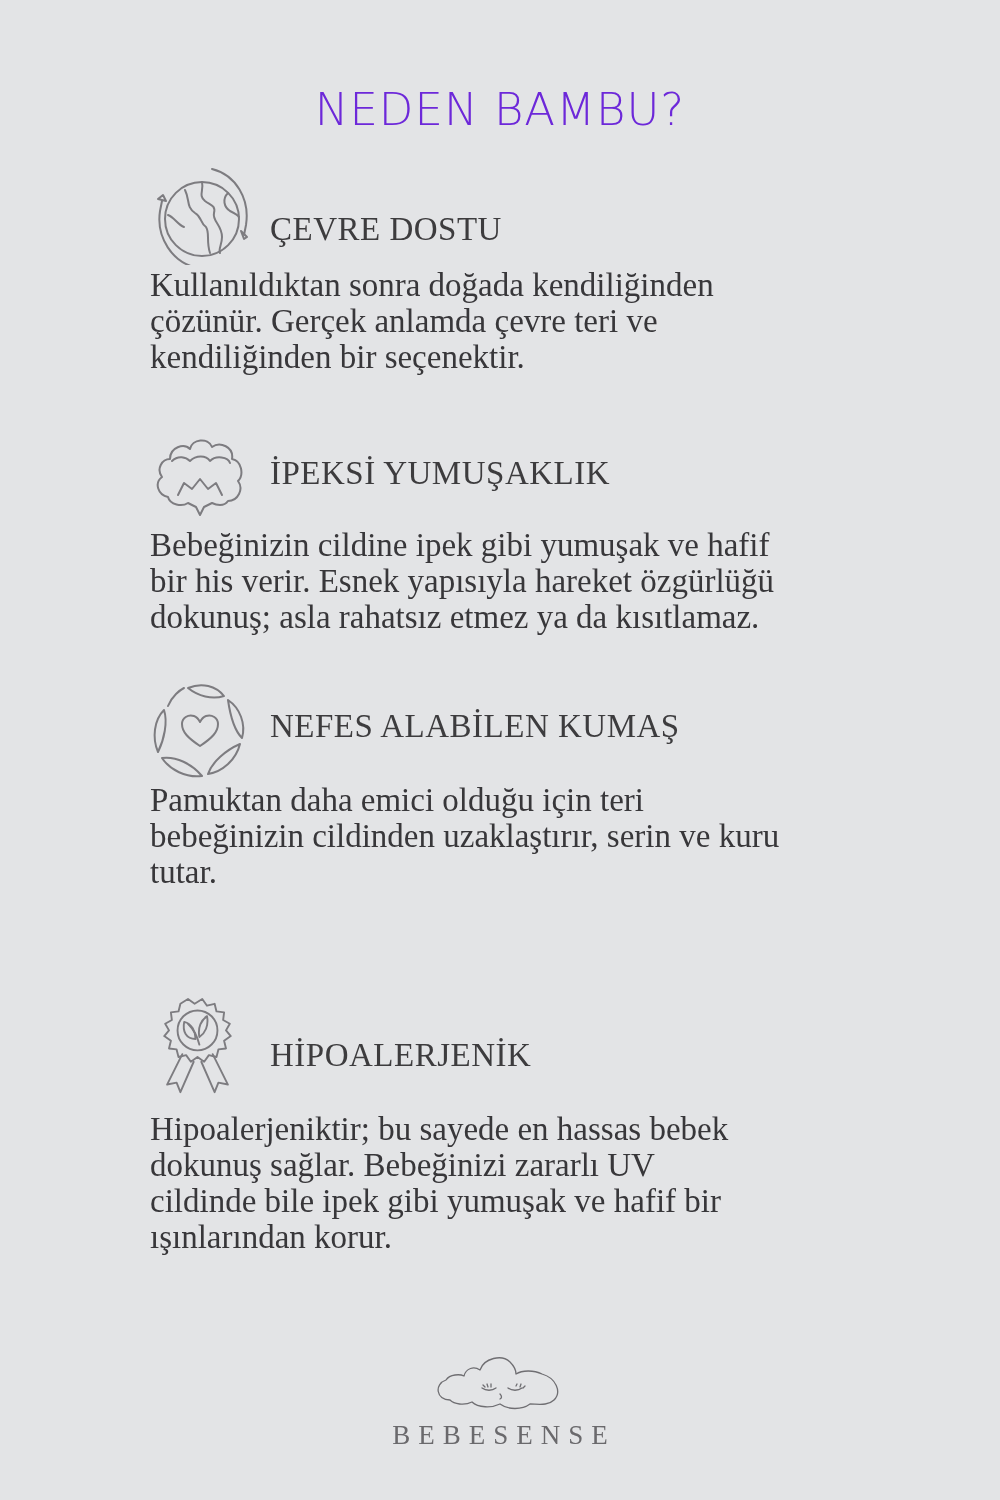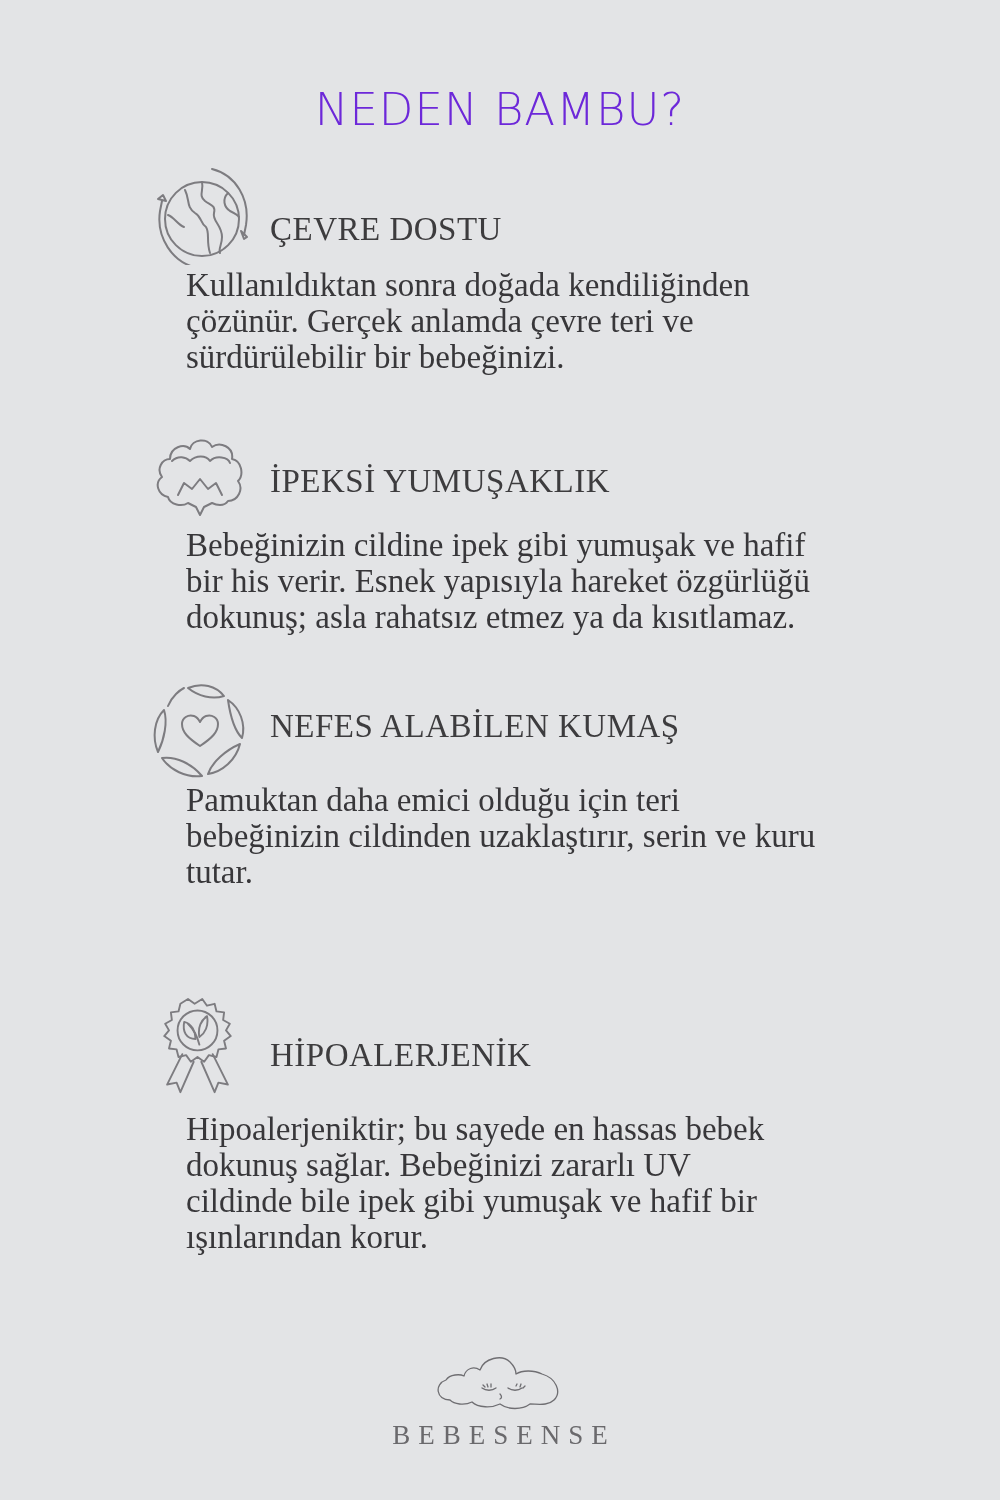--- a/index.html
+++ b/index.html
@@ -63,21 +63,20 @@
       left: 0;
       font-family: "Liberation Serif", "DejaVu Serif", serif;
       font-size: 33px;
       line-height: 36px;
       color: #38373a;
       width: 720px;
     }
     .section-text span {
       display: block;
       white-space: nowrap;
-      margin-left: 36px;
     }
     .logo {
       position: absolute;
       left: 0;
       width: 1000px;
       top: 1352px;
       text-align: center;
     }
     .logo-cloud {
       display: block;
@@ -112,34 +111,34 @@
         <path d="M91 66 L97 72 L94 74 Z"></path>
         <path d="M48 103 C22 98 6 72 10 46 L12 36"></path>
         <path d="M8 34 L13 30 L16 36 Z"></path>
       </svg>
     </div>
     <div class="section-title" style="top:28px;margin-top:16px;">ÇEVRE DOSTU</div>
   </div>
   <div class="section-text" style="top:102px;">
     <span>Kullanıldıktan sonra doğada kendiliğinden</span>
     <span>çözünür. Gerçek anlamda çevre teri ve</span>
-    <span>sürdürülebilir bir bebeğinizi.</span>
+    <span>kendiliğinden bir seçenektir.</span>
   </div>
 </div>
 
 <div class="section" style="top:425px;">
   <div class="section-head">
     <div class="section-icon">
       <svg viewBox="0 0 100 100" fill="none" stroke="#7d7c80" stroke-width="2" stroke-linecap="round" stroke-linejoin="round">
         <path d="M20 34 C20 22 34 18 40 24 C42 14 58 12 62 22 C70 16 84 22 82 34 C92 36 94 50 88 56 C94 64 88 76 78 76 C74 82 66 80 62 78 L54 82 L50 90 L46 82 L38 78 C32 82 20 80 18 72 C8 70 4 58 12 52 C6 44 12 34 20 34 Z"></path>
         <path d="M22 36 C28 30 36 32 40 36 C46 30 56 30 60 36 C66 30 78 32 80 38"></path>
         <path d="M28 70 L34 58 L42 64 L50 54 L58 64 L66 58 L72 70"></path>
       </svg>
     </div>
-    <div class="section-title" style="top:36px;text-align:center;">İPEKSİ YUMUŞAKLIK</div>
+    <div class="section-title" style="top:28px;text-align:center;">İPEKSİ YUMUŞAKLIK</div>
   </div>
   <div class="section-text" style="top:102px;">
     <span>Bebeğinizin cildine ipek gibi yumuşak ve hafif</span>
     <span>bir his verir. Esnek yapısıyla hareket özgürlüğü</span>
     <span>dokunuş; asla rahatsız etmez ya da kısıtlamaz.</span>
   </div>
 </div>
 
 <div class="section" style="top:680px;">
   <div class="section-head">

